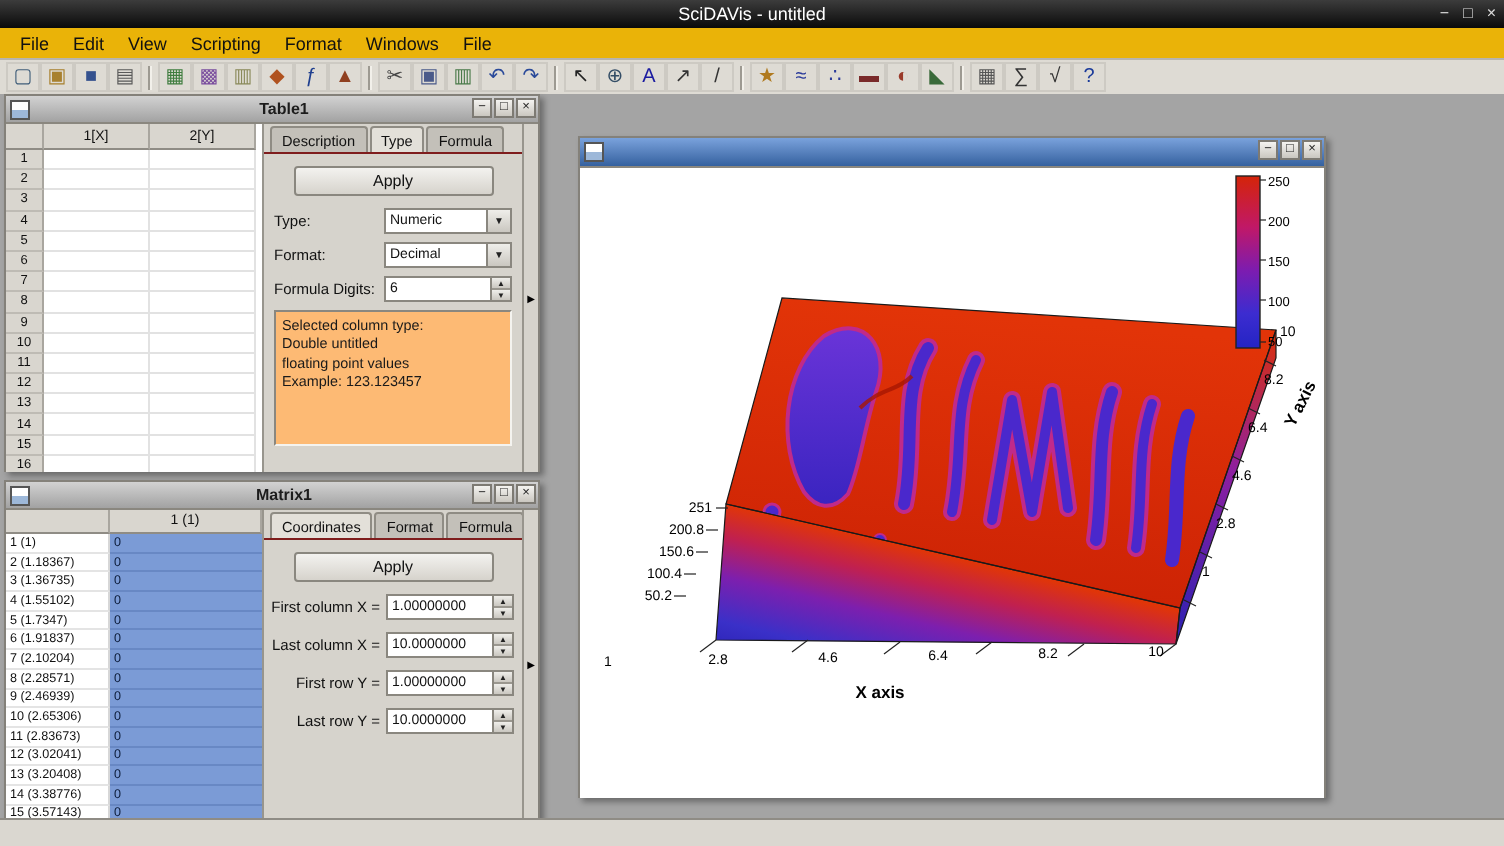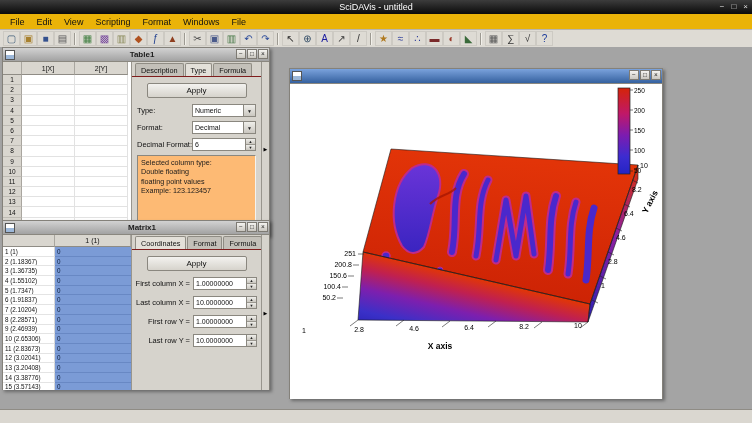--- a/index.html
+++ b/index.html
@@ -346,43 +346,43 @@
           </span>
         </div>
         <div class="frow">
           <span class="flabel">Format:</span>
           <span class="combo">
             <span class="cval">Decimal</span>
             <span class="drop">▼</span>
           </span>
         </div>
         <div class="frow">
-          <span class="flabel">Decimal Format:</span>
+          <span class="flabel">Formula Digits:</span>
           <span class="spin">
             <span class="sval">6</span>
             <span class="spinbtns">
                 <span>▲</span>
                 <span>▼</span>
               </span>
           </span>
         </div>
         <div class="infobox">
 
         <div>Selected column type:</div>
-            <div>Double floating</div>
+            <div>Double untitled</div>
             <div>floating point values</div>
             <div>Example: 123.123457</div>
           </div>
       </div>
     </div>
     <div class="collapse">▶</div>
   </div>
 </div>
 
-<div class="mdiwin" style="left:2px;top:220px;width:268px;height:170px;">
+<div class="mdiwin" style="left:2px;top:240px;width:268px;height:170px;">
   <div class="wtitle">
     <span class="wicon"></span>
     <span class="ttext">Matrix1</span>
     <span class="wbtns">
       <button class="wbtn">−</button>
       <button class="wbtn">□</button>
       <button class="wbtn">×</button>
     </span>
   </div>
   <div class="winbody">

